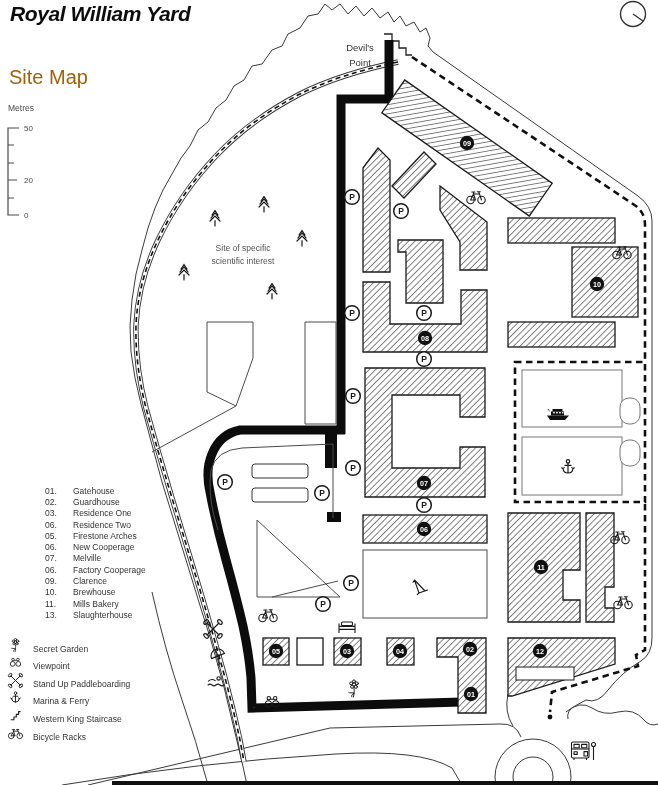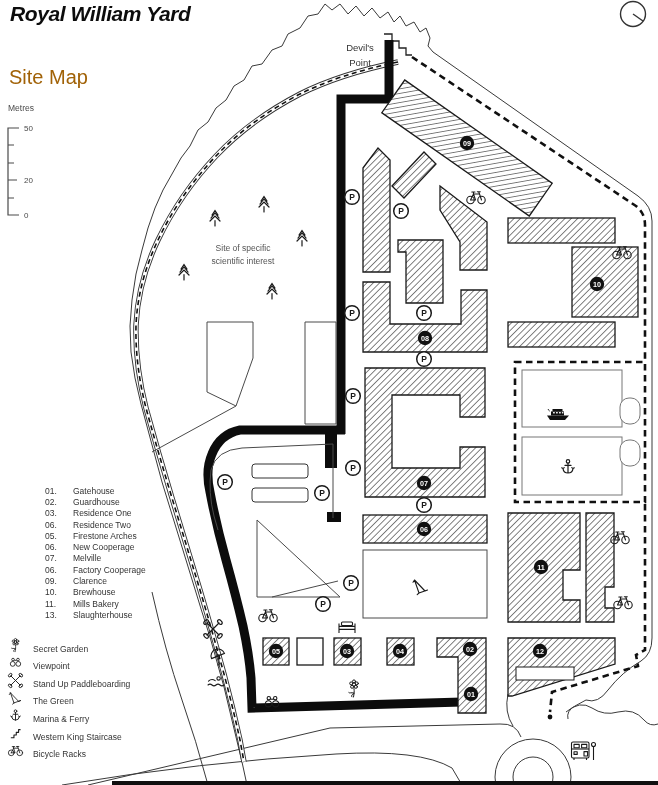--- a/index.html
+++ b/index.html
@@ -419,28 +419,20 @@
         <span class="fic">
           <svg viewBox="-11 -11 22 22" class="feat-ic">
             <use transform="translate(0,0)" href="#icon-paddles" xlink:href="#icon-paddles"></use>
           </svg>
         </span>
         <span class="flabel">Stand Up Paddleboarding</span>
       </div>
       <div class="lg-frow">
         <span class="fic">
           <svg viewBox="-11 -11 22 22" class="feat-ic">
-            <use transform="translate(0,0)" href="#icon-deckchair" xlink:href="#icon-deckchair"></use>
-          </svg>
-        </span>
-        <span class="flabel">The Green</span>
-      </div>
-      <div class="lg-frow">
-        <span class="fic">
-          <svg viewBox="-11 -11 22 22" class="feat-ic">
             <use transform="translate(0,0)" href="#icon-anchor" xlink:href="#icon-anchor"></use>
           </svg>
         </span>
         <span class="flabel">Marina &amp; Ferry</span>
       </div>
       <div class="lg-frow">
         <span class="fic">
           <svg viewBox="-11 -11 22 22" class="feat-ic">
             <use transform="translate(0,0)" href="#icon-stairs" xlink:href="#icon-stairs"></use>
           </svg>

